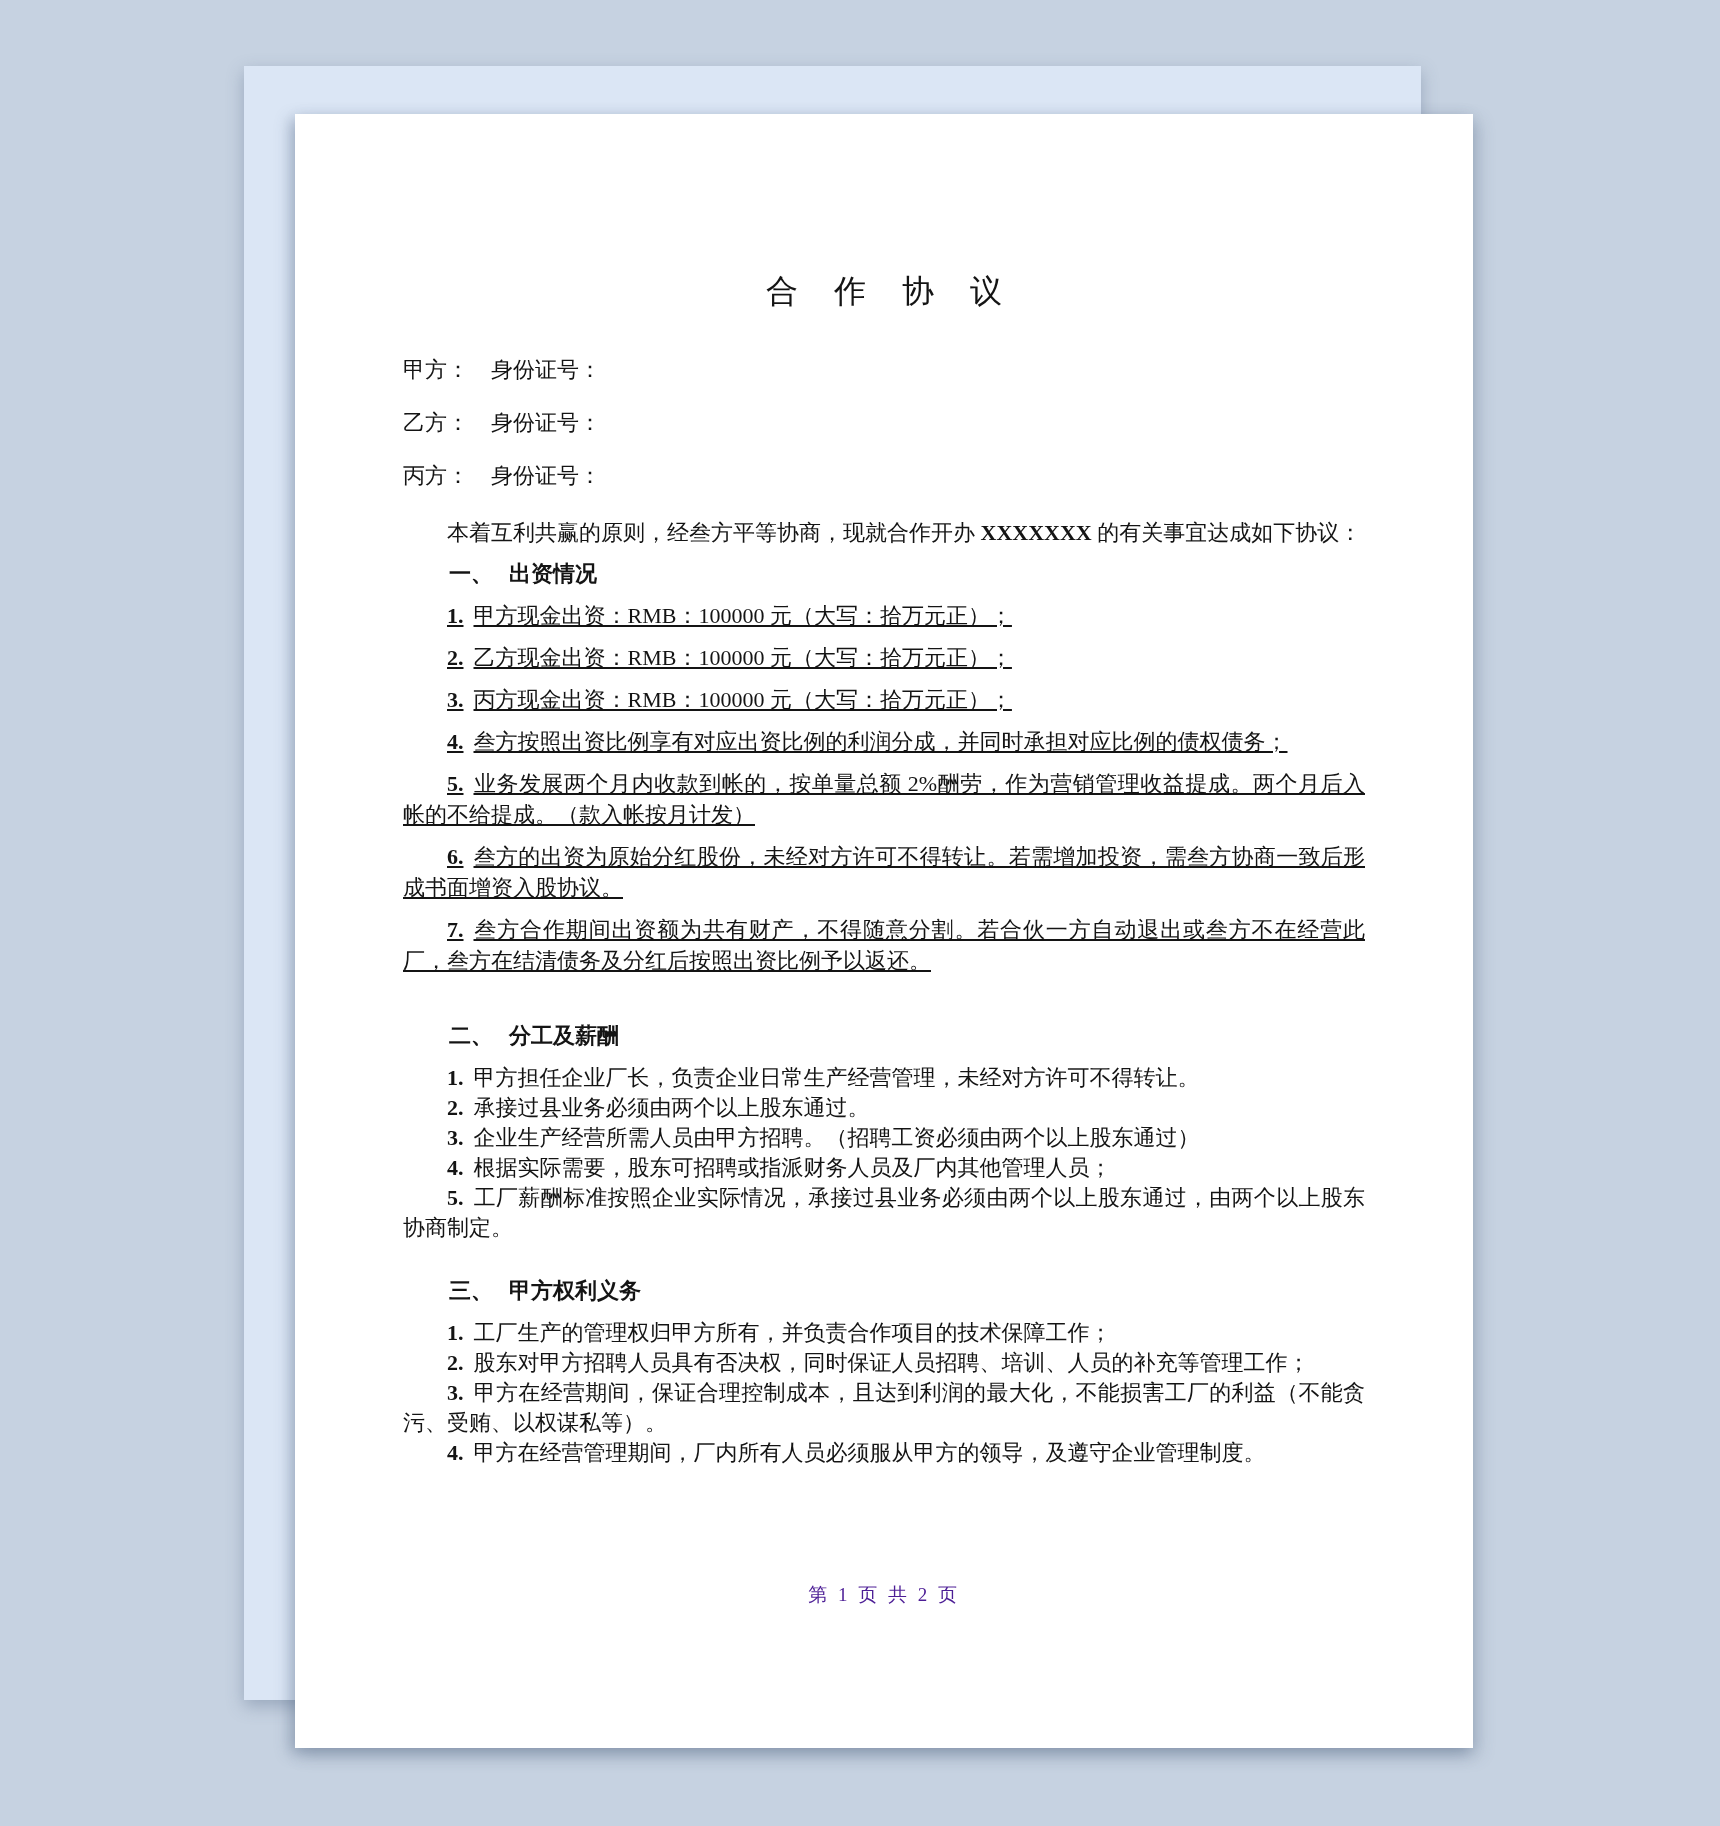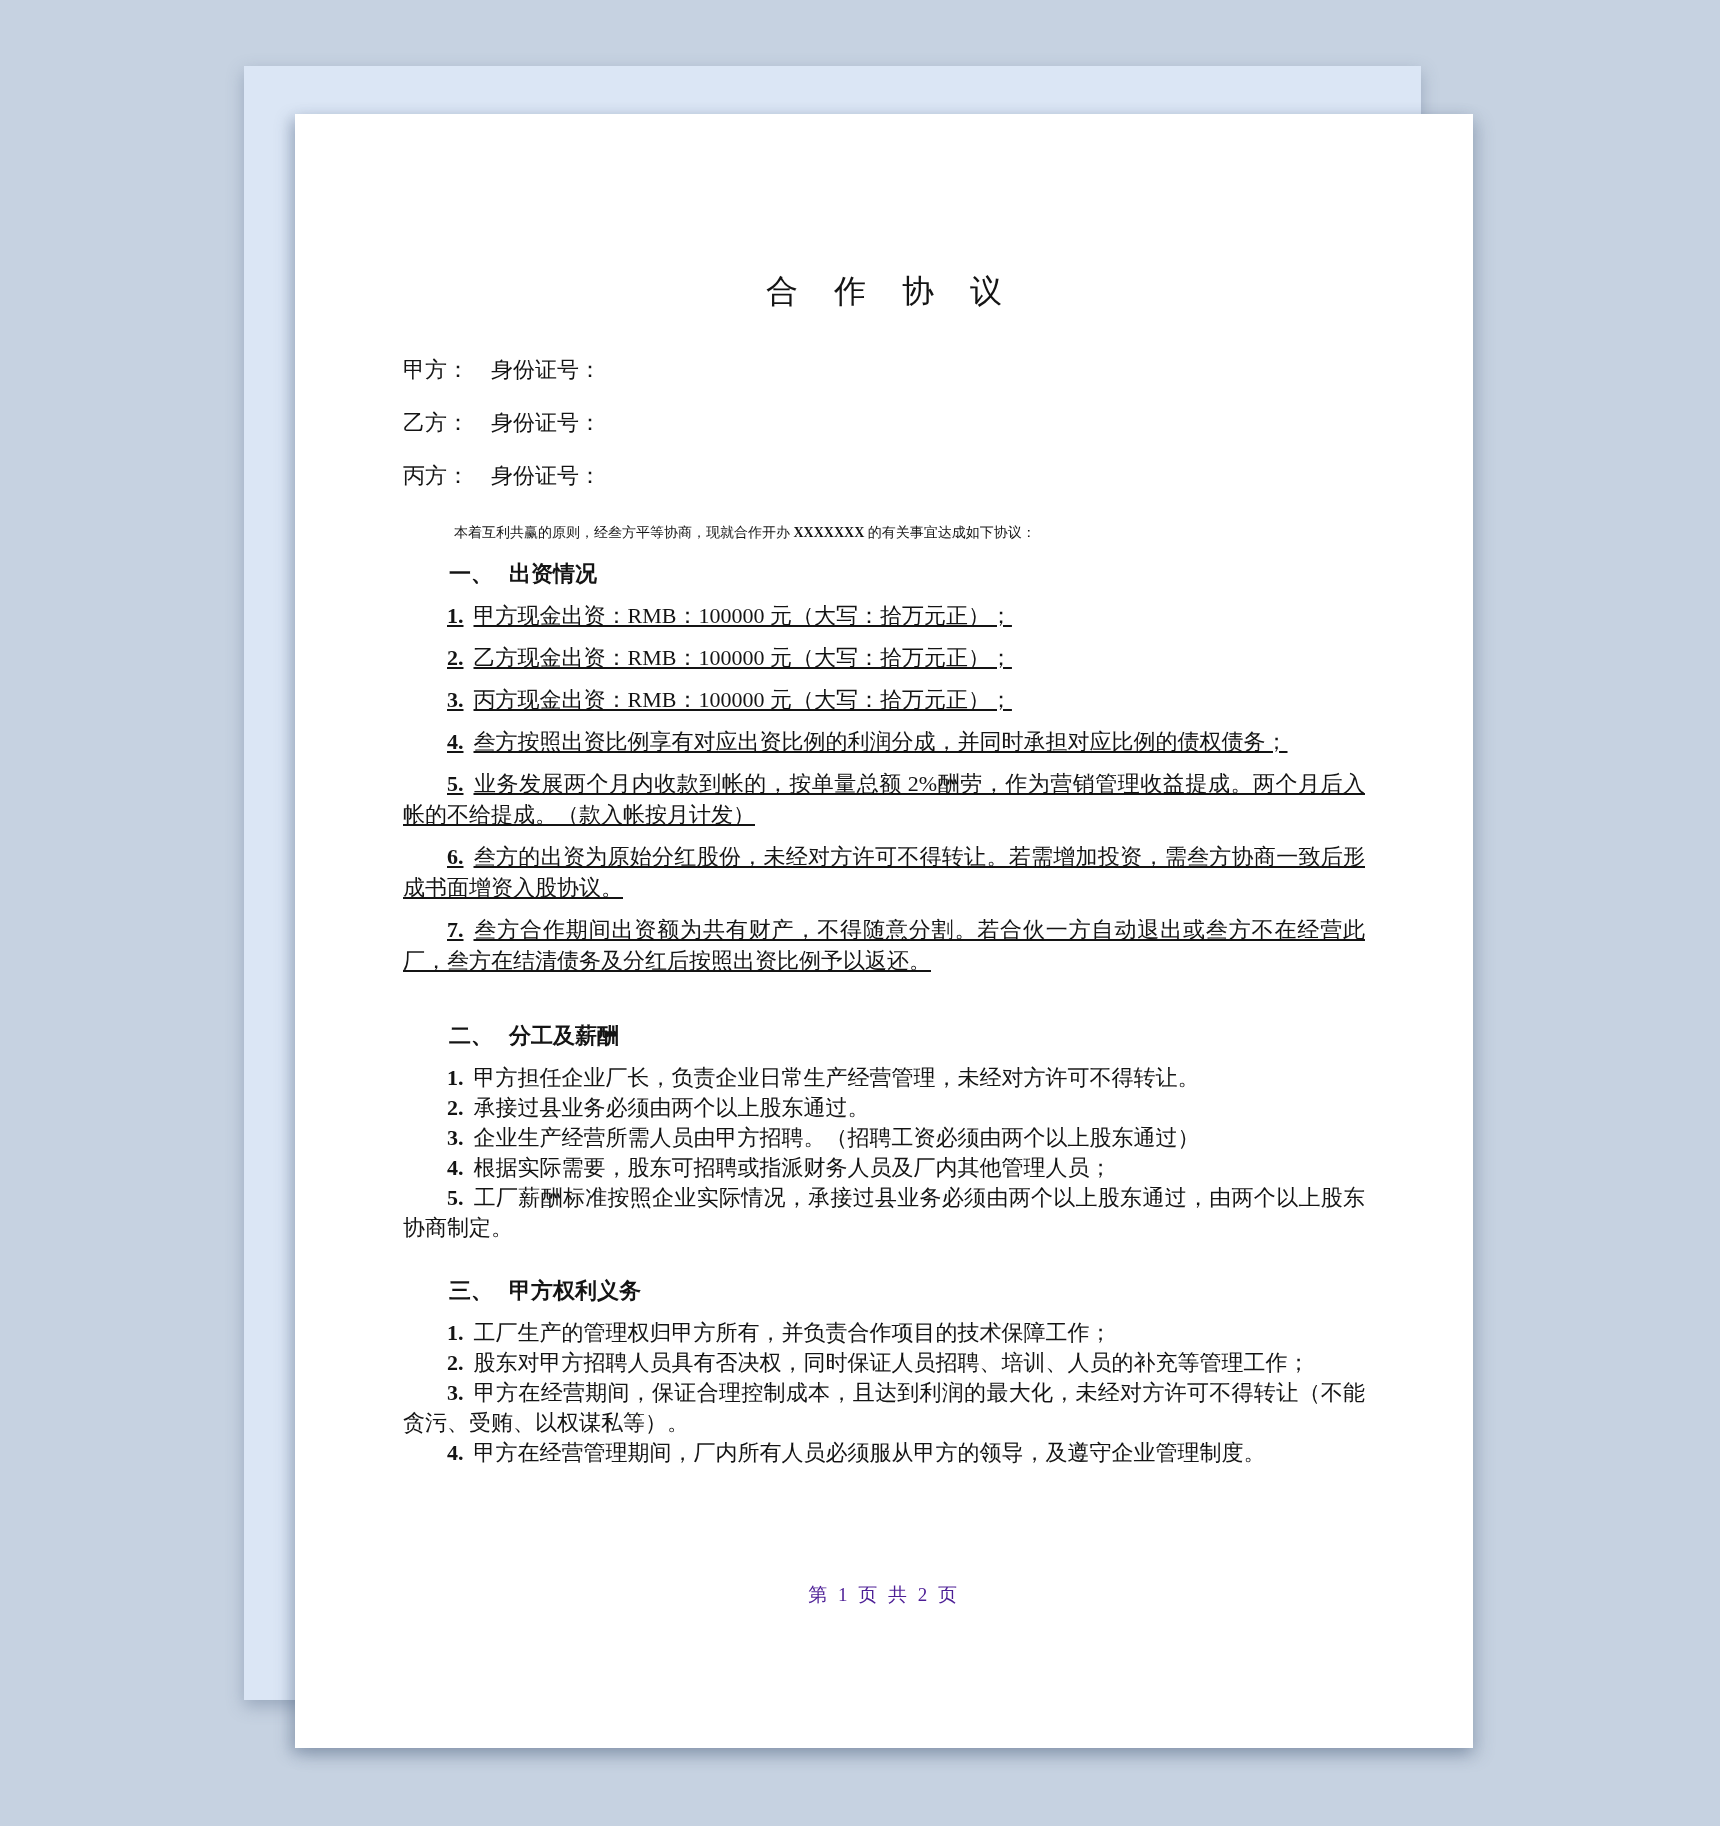--- a/index.html
+++ b/index.html
@@ -48,22 +48,22 @@
     white-space: nowrap;
   }
   .parties { margin-top: 42px; }
   .party {
     font-size: 22px;
     line-height: 31px;
     margin-bottom: 22px;
   }
   .party-id { margin-left: 22px; }
   .intro {
-    margin: 26px 0 0 7px;
-    font-size: 14px;
+    margin: 26px 0 0 0;
+    font-size: 22px;
     line-height: 31px;
     text-indent: 44px;
     text-align: justify;
     word-break: break-all;
   }
   .bold-x { font-weight: 700; }
   .sec-heading {
     font-size: 22px;
     font-weight: 700;
     line-height: 31px;
@@ -143,21 +143,21 @@
         <p class="item"><span class="num">4.</span><span>根据实际需要，股东可招聘或指派财务人员及厂内其他管理人员；</span></p>
         <p class="item"><span class="num">5.</span><span>工厂薪酬标准按照企业实际情况，承接过县业务必须由两个以上股东通过，由两个以上股东协商制定。</span></p>
       </div>
     </div>
 
     <div class="section s3">
       <p class="sec-heading"><span>三、</span><span class="sec-title">甲方权利义务</span></p>
       <div class="items">
         <p class="item"><span class="num">1.</span><span>工厂生产的管理权归甲方所有，并负责合作项目的技术保障工作；</span></p>
         <p class="item"><span class="num">2.</span><span>股东对甲方招聘人员具有否决权，同时保证人员招聘、培训、人员的补充等管理工作；</span></p>
-        <p class="item"><span class="num">3.</span><span>甲方在经营期间，保证合理控制成本，且达到利润的最大化，未经对方许可不得转让（不能贪污、受贿、以权谋私等）。</span></p>
+        <p class="item"><span class="num">3.</span><span>甲方在经营期间，保证合理控制成本，且达到利润的最大化，不能损害工厂的利益（不能贪污、受贿、以权谋私等）。</span></p>
         <p class="item"><span class="num">4.</span><span>甲方在经营管理期间，厂内所有人员必须服从甲方的领导，及遵守企业管理制度。</span></p>
       </div>
     </div>
 
     <div class="footer">第 1 页 共 2 页</div>
 
   </div>
 </div>
 
 </body></html>

